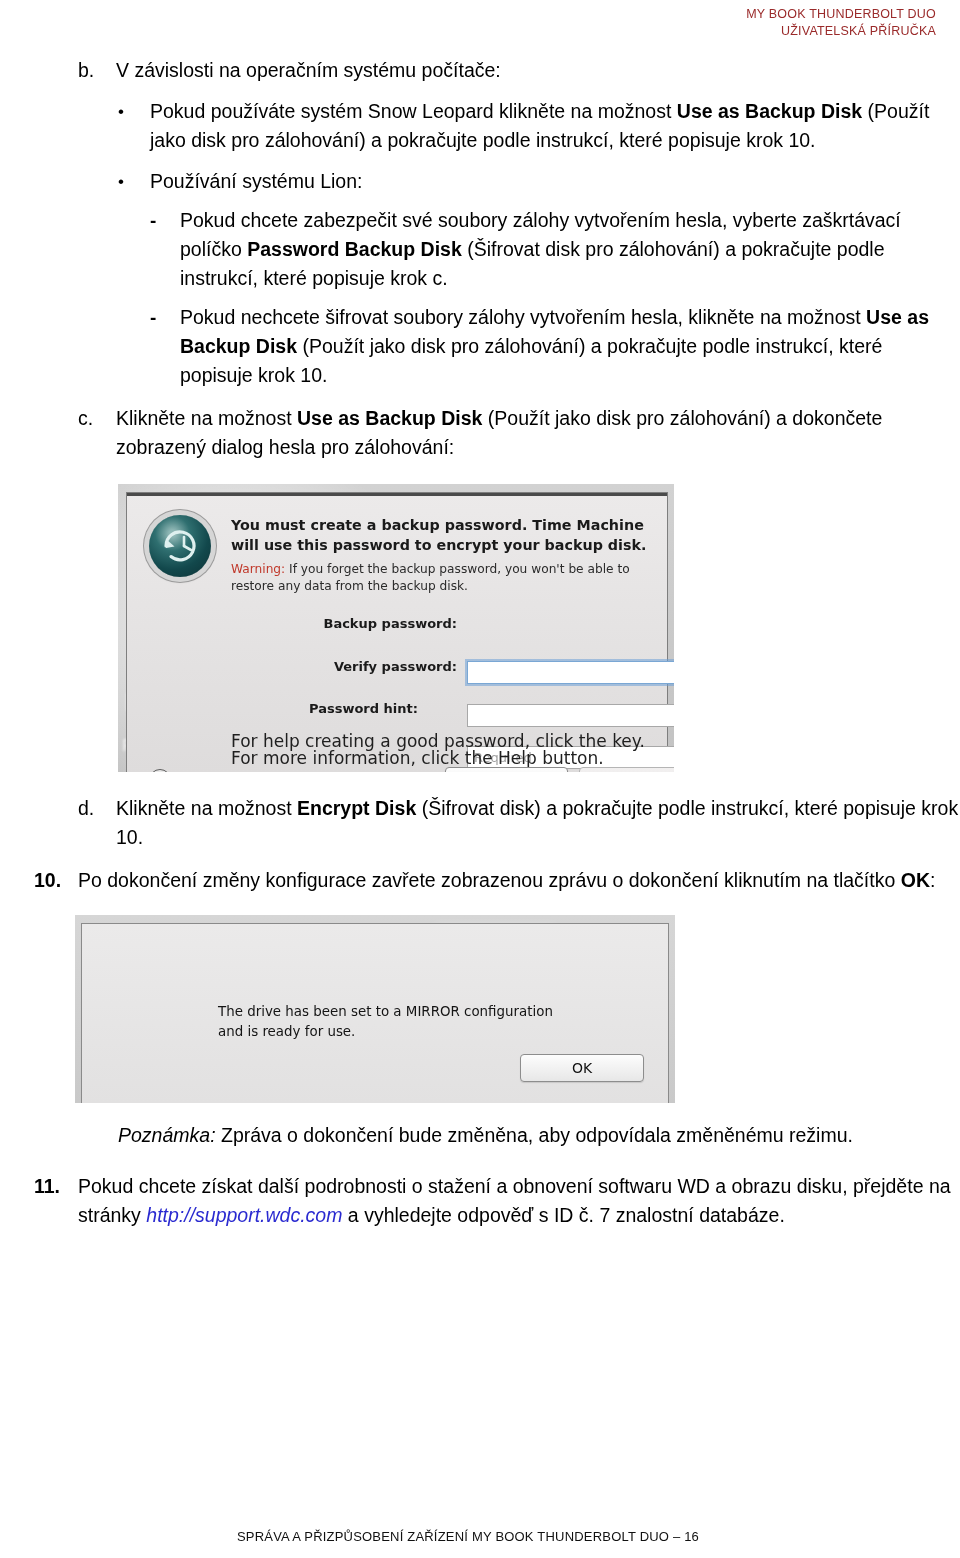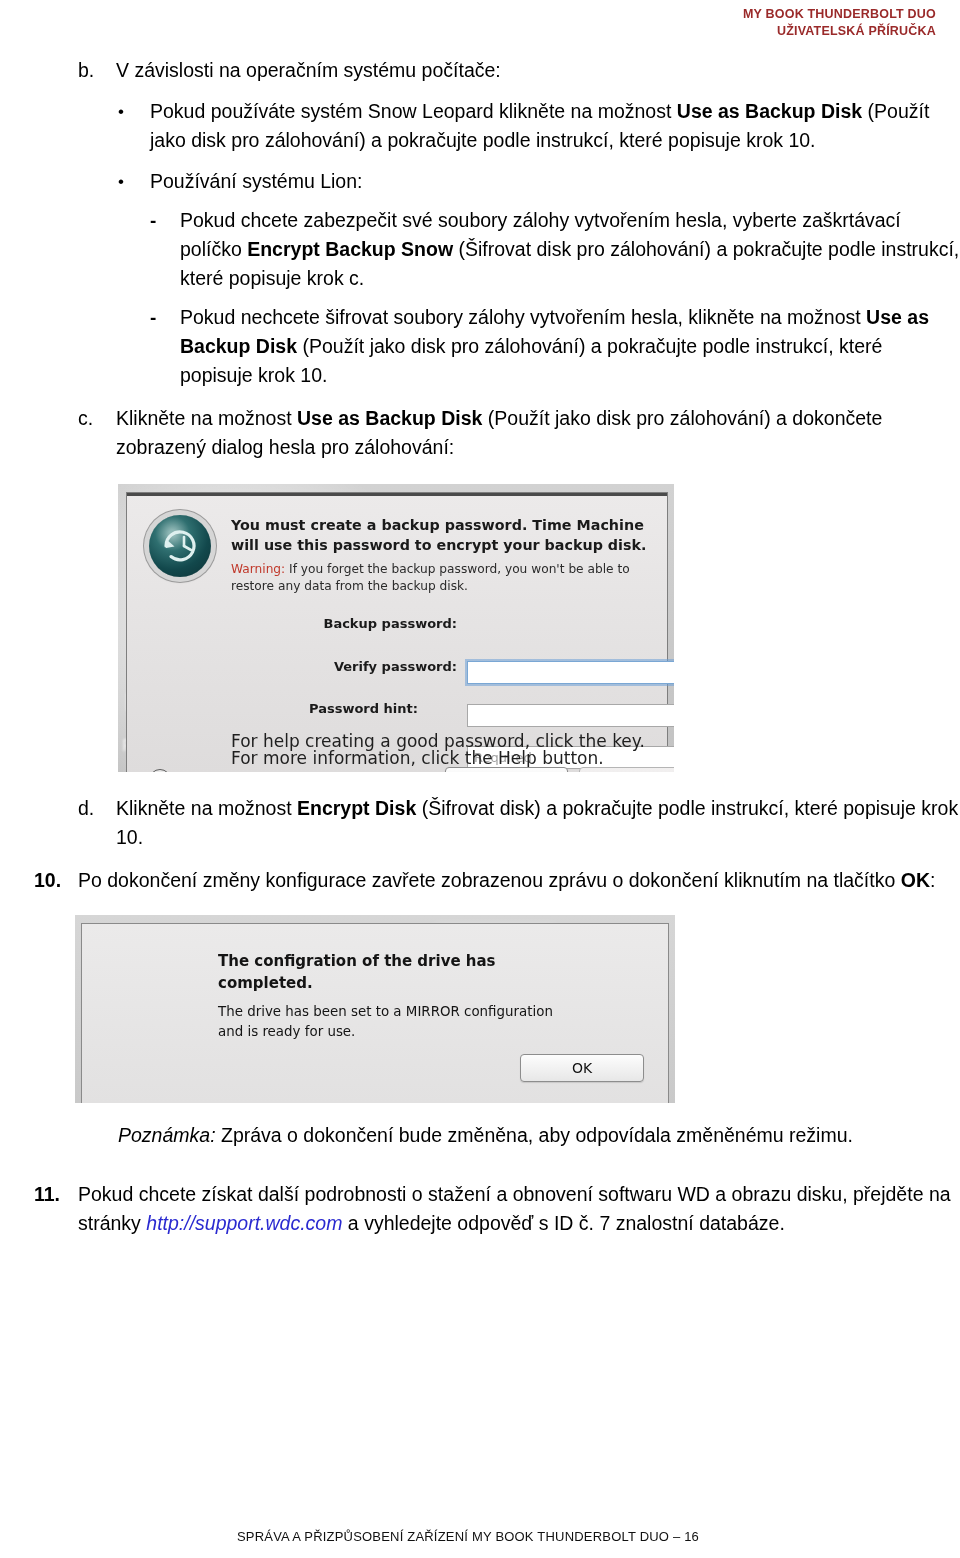--- a/index.html
+++ b/index.html
@@ -9,21 +9,21 @@
     font-family:"Liberation Sans", sans-serif;
     color:#000;
     position:relative;
     overflow:hidden;
   }
 
   
   .doc-header{
     position:absolute; top:6px; right:24px;
     text-align:right;
-    font-size:12.5px; font-weight:bold;
+    font-size:12.5px; font-weight:normal;
     color:#9a2a2a;
     letter-spacing:.2px;
     line-height:1.35;
   }
 
   
   .page{
     position:absolute; left:0; top:56px; width:960px;
   }
 
@@ -261,21 +261,21 @@
     <div class="body"><span>Pokud používáte systém Snow Leopard klikněte na možnost </span><b>Use as Backup Disk</b><span> (Použít jako disk pro zálohování) a pokračujte podle instrukcí, které popisuje krok 10.</span></div>
   </div>
 
   <div class="li lvl-bullet">
     <span class="marker">•</span>
     <div class="body">Používání systému Lion:</div>
   </div>
 
   <div class="li lvl-dash">
     <span class="marker">-</span>
-    <div class="body"><span>Pokud chcete zabezpečit své soubory zálohy vytvořením hesla, vyberte zaškrtávací políčko </span><b>Encrypt Backup Snow</b><span> (Šifrovat disk pro zálohování) a pokračujte podle instrukcí, které popisuje krok c.</span></div>
+    <div class="body"><span>Pokud chcete zabezpečit své soubory zálohy vytvořením hesla, vyberte zaškrtávací políčko </span><b>Password Backup Disk</b><span> (Šifrovat disk pro zálohování) a pokračujte podle instrukcí, které popisuje krok c.</span></div>
   </div>
 
   <div class="li lvl-dash">
     <span class="marker">-</span>
     <div class="body"><span>Pokud nechcete šifrovat soubory zálohy vytvořením hesla, klikněte na možnost </span><b>Use as Backup Disk</b><span> (Použít jako disk pro zálohování) a pokračujte podle instrukcí, které popisuje krok 10.</span></div>
   </div>
 
   <div class="li lvl-c">
     <span class="marker">c.</span>
     <div class="body"><span>Klikněte na možnost </span><b>Use as Backup Disk</b><span> (Použít jako disk pro zálohování) a dokončete zobrazený dialog hesla pro zálohování:</span></div>
@@ -354,28 +354,27 @@
     <div class="wd-bg">
       <div class="wd-bg-box"></div>
       <div class="wd-bg-t1">My Passport</div>
       <div class="wd-bg-t2">1.00 TB</div>
       <div class="wd-bg-t3">My Book</div>
       <div class="wd-bg-t4">Thunderbolt Duo</div>
       <div class="wd-bg-t5">4.0 TB</div>
     </div>
 
     <div class="wd-sheet">
-      <div class="wd-title">The configration of the drive has completed.</div>
       <div class="wd-msg">The drive has been set to a MIRROR configuration and is ready for use.</div>
       <div class="wd-ok">OK</div>
     </div>
   </div>
 
   <div class="note"><i>Poznámka:</i><span> Zpráva o dokončení bude změněna, aby odpovídala změněnému režimu.</span></div>
 
-  <div class="li lvl-num" style="margin-top:30px;">
+  <div class="li lvl-num" style="margin-top:22px;">
     <span class="marker bold">11.</span>
     <div class="body"><span>Pokud chcete získat další podrobnosti o stažení a obnovení softwaru WD a obrazu disku, přejděte na stránky </span><a class="link" href="#">http://support.wdc.com</a><span> a vyhledejte odpověď s ID č. 7 znalostní databáze.</span></div>
   </div>
 
 </div>
 
 <div class="doc-footer">SPRÁVA A PŘIZPŮSOBENÍ ZAŘÍZENÍ MY BOOK THUNDERBOLT DUO – 16</div>
 
 </body></html>

